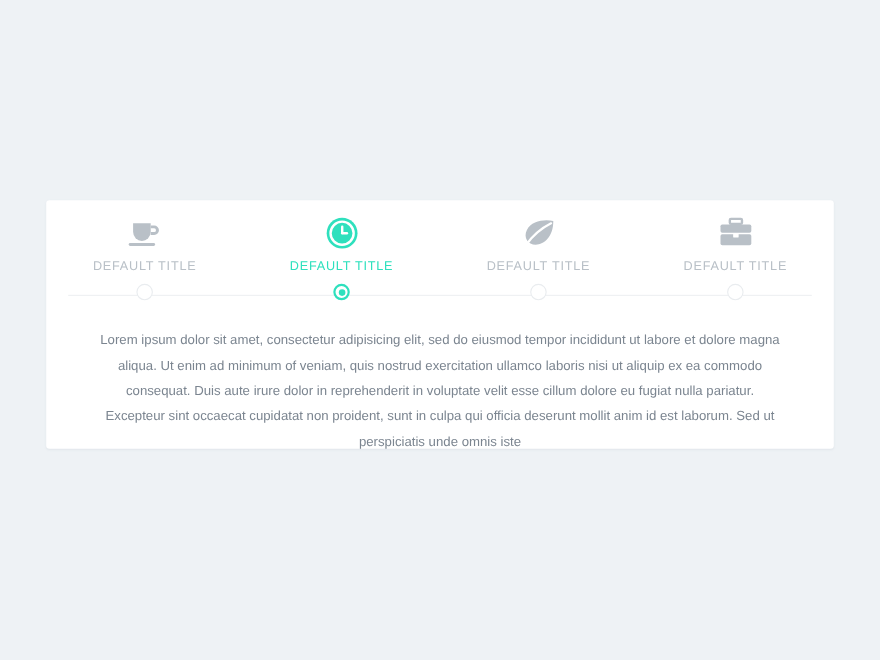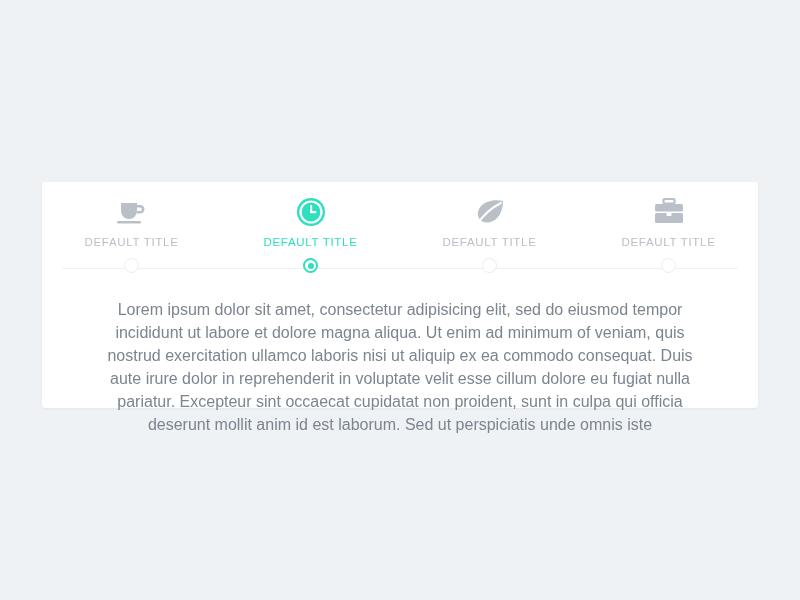--- a/index.html
+++ b/index.html
@@ -140,21 +140,21 @@
   
   .panel {
     position: absolute;
     left: 48px;
     top: 116px;
     width: 620px;
   }
   .panel-text {
     margin: 0;
     text-align: center;
-    font-size: 16px;
+    font-size: 12px;
     line-height: 23px;
     color: #7b8590;
     font-family: "Liberation Sans", sans-serif;
   }
 </style>
 </head>
 <body>
 
 <div class="page">
 

